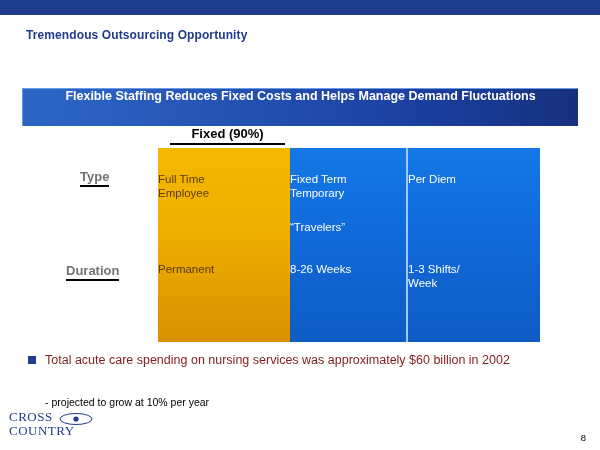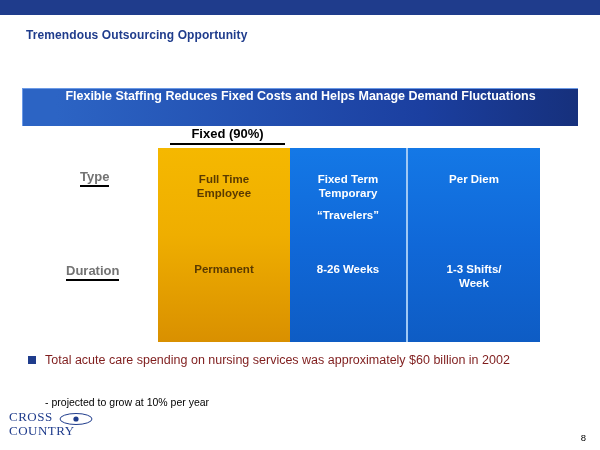--- a/index.html
+++ b/index.html
@@ -117,29 +117,28 @@
     background: linear-gradient(to bottom, #1478E6 0%, #1068D8 50%, #0E5CC4 100%);
     border-right: 2px solid #9fc8f5;
   }
   .col-blue2 {
     width: 132px;
     background: linear-gradient(to bottom, #1478E6 0%, #1068D8 50%, #0E5CC4 100%);
   }
   .cell-text {
     position: absolute;
     width: 100%;
-    text-align: center;
     font-size: 11.5px;
-    font-weight: bold;
+    font-weight: normal;
     line-height: 14px;
   }
   .gold-text { color: #5a3a00; }
   .blue-text { color: #ffffff; }
   .pos-type { top: 24px; }
-  .pos-sub { top: 60px; }
+  .pos-sub { top: 72px; }
   .pos-duration { top: 114px; }
 
   
   .bullet-row {
     position: absolute;
     left: 28px;
     top: 352px;
     width: 545px;
     display: flex;
     align-items: flex-start;

